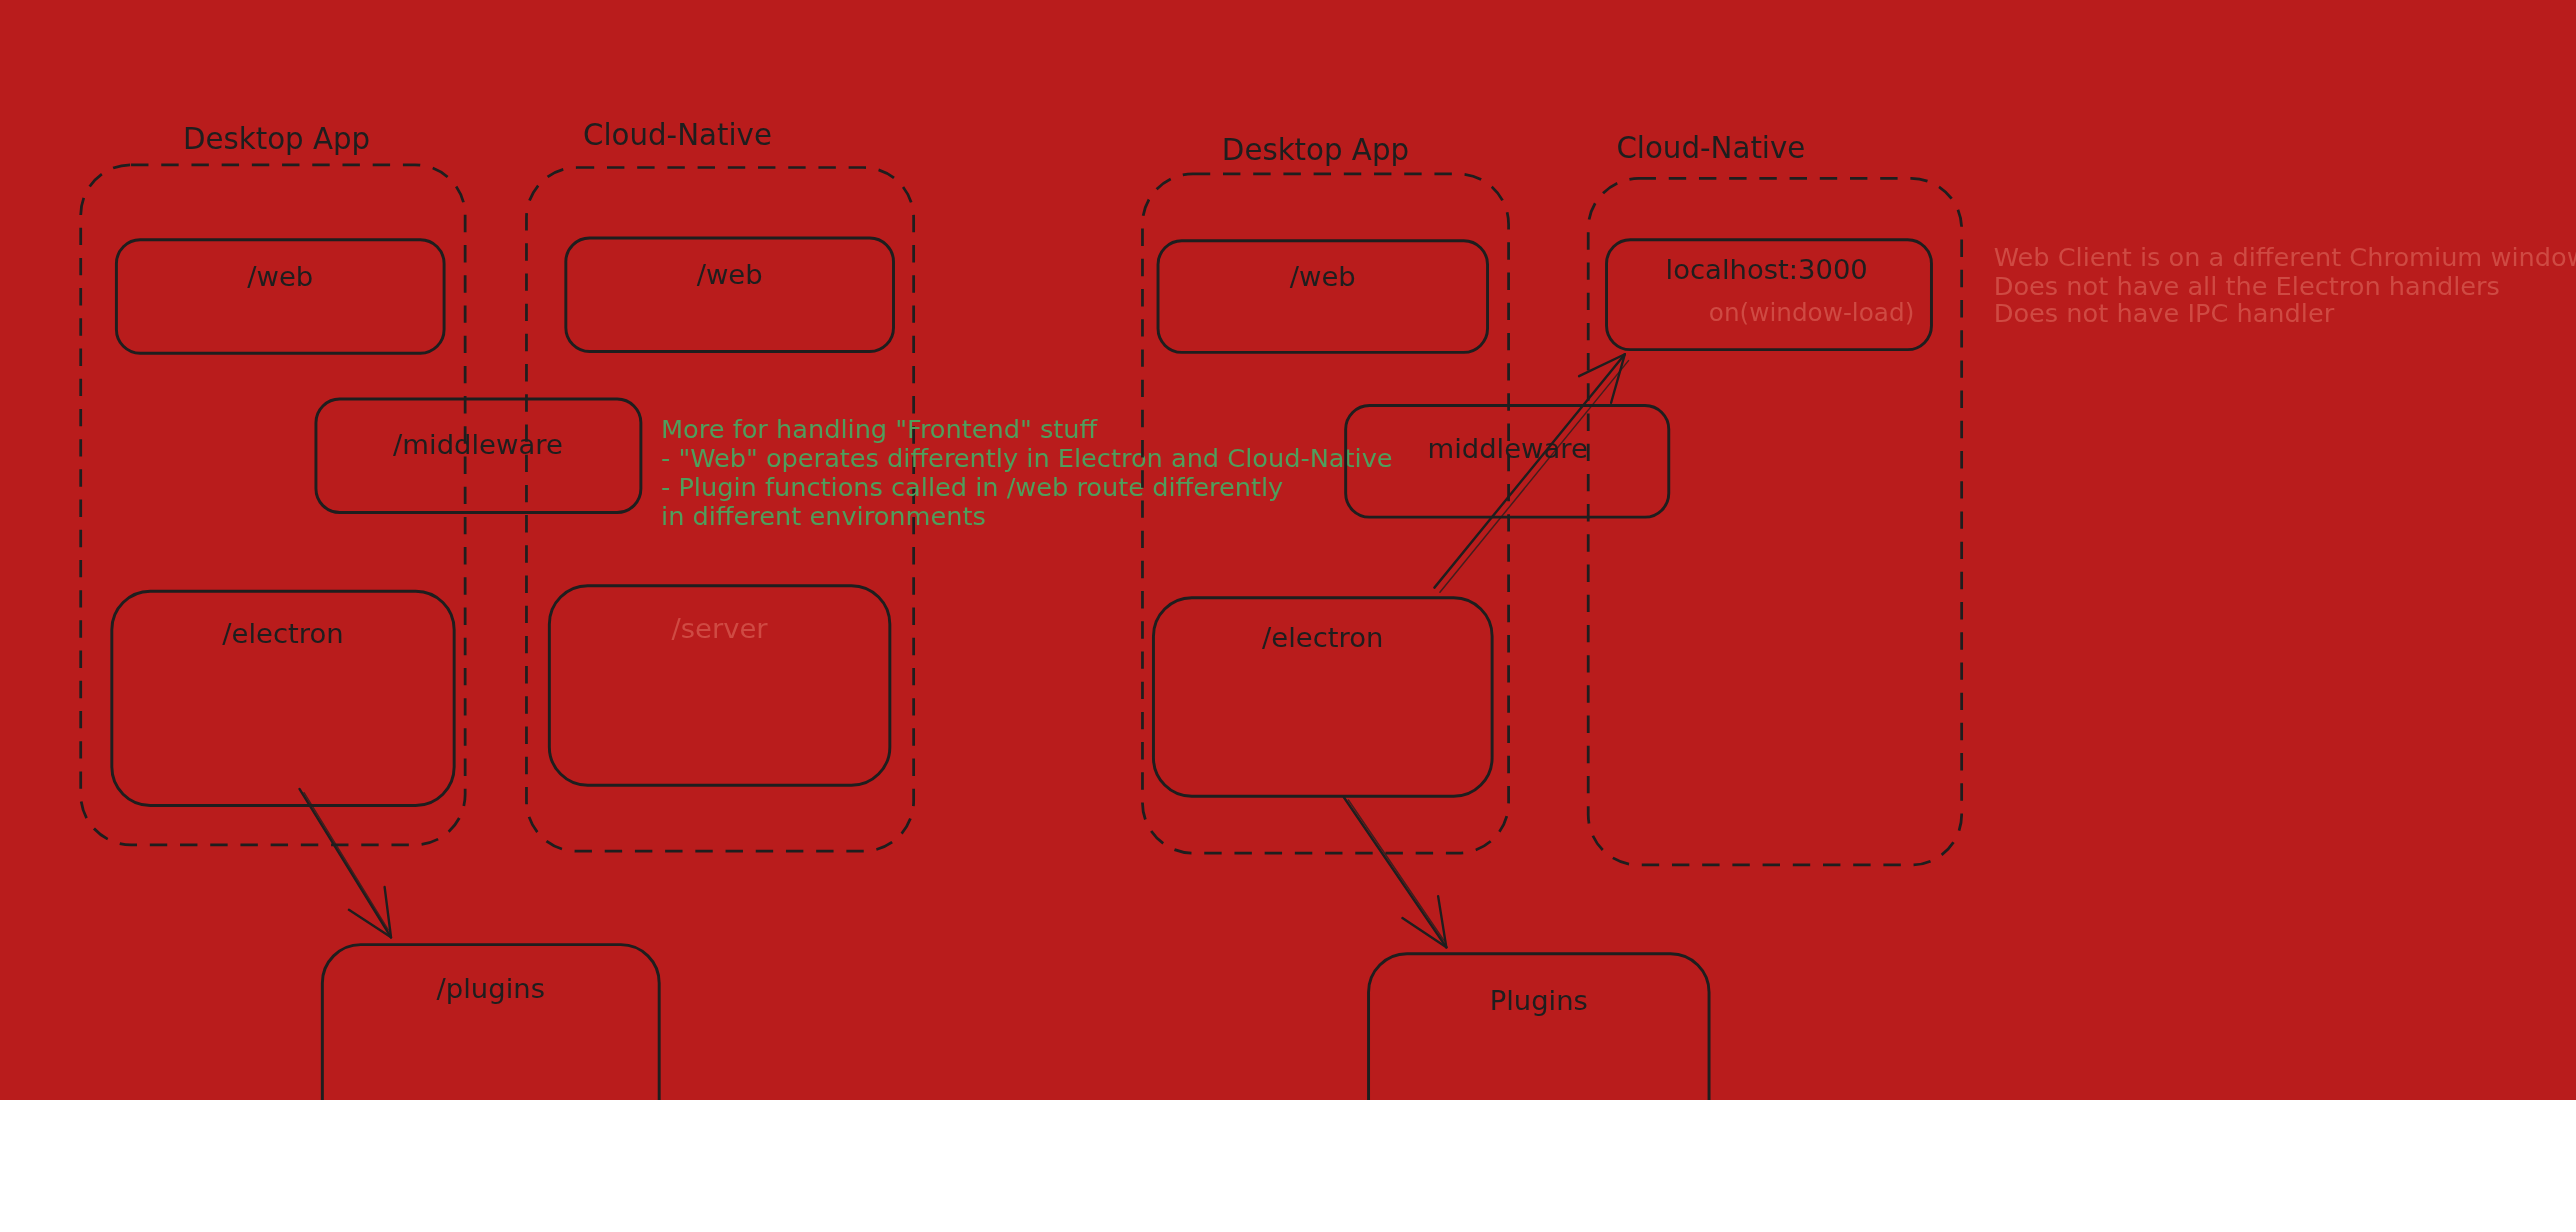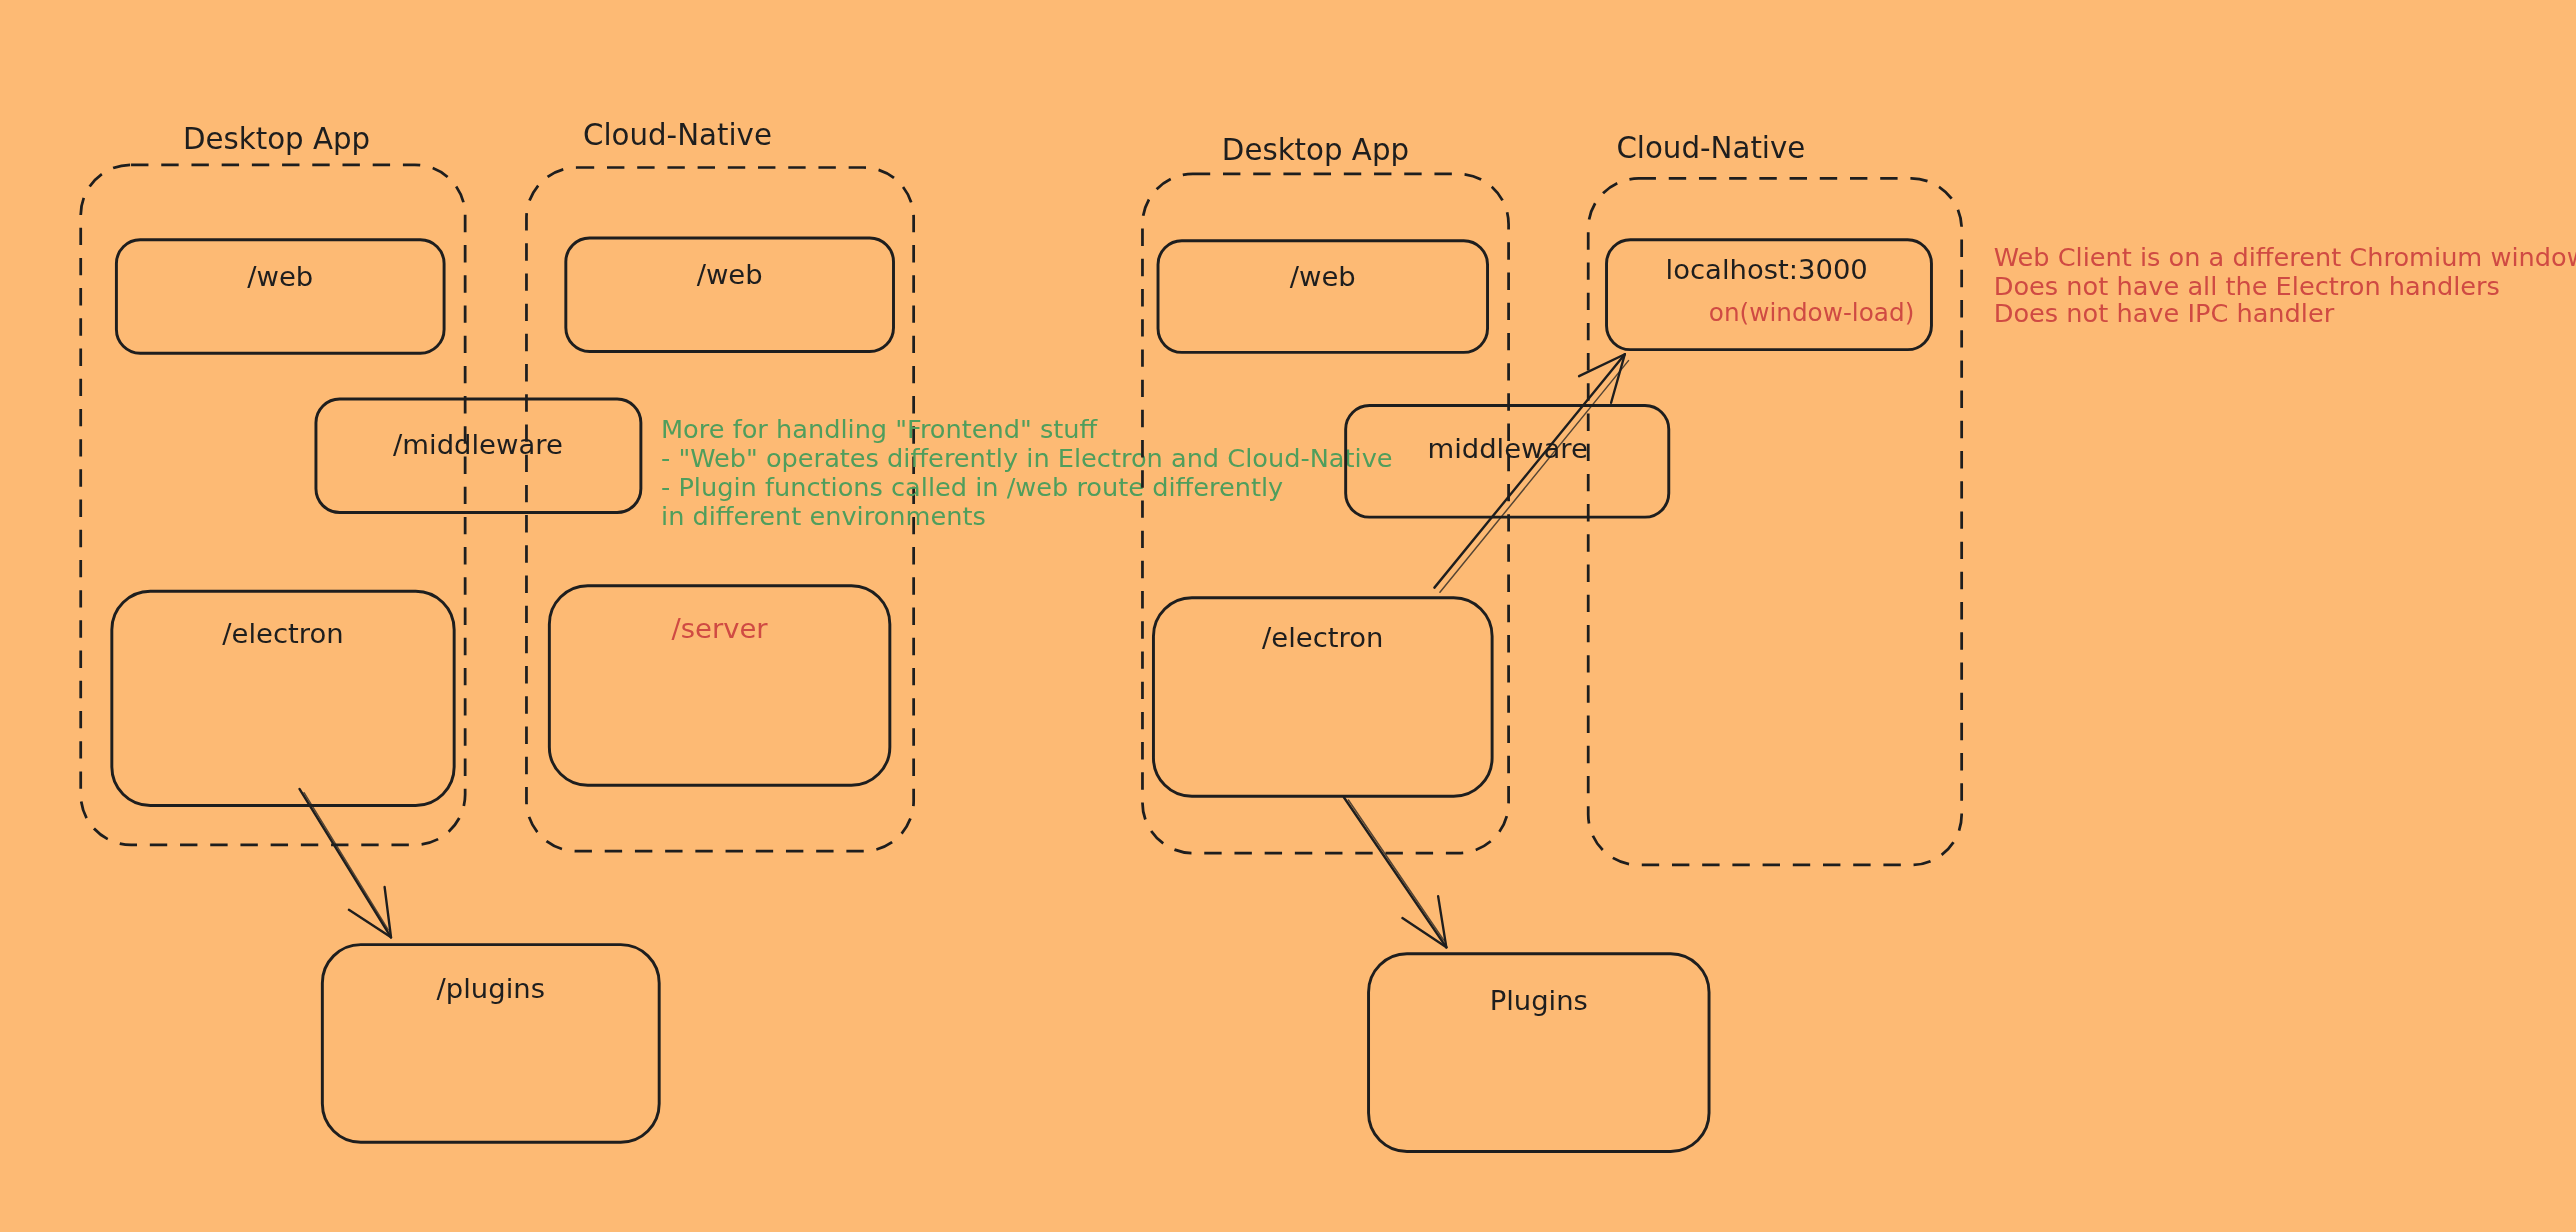--- a/index.html
+++ b/index.html
@@ -4,22 +4,22 @@
 <style>
   html, body {
     margin: 0;
     padding: 0;
     background: #ffffff;
     font-family: "DejaVu Sans", "Liberation Sans", sans-serif;
   }
   .canvas-wrap {
     position: relative;
     width: 2576px;
-    height: 1232px;
-    background: #fdba74;
+    height: 1100px;
+    background: #b91c1c;
     overflow: hidden;
   }
   svg { display: block; }
   .box {
     fill: none;
     stroke: #1e1e1e;
     stroke-width: 3.2;
   }
   .container {
     fill: none;

